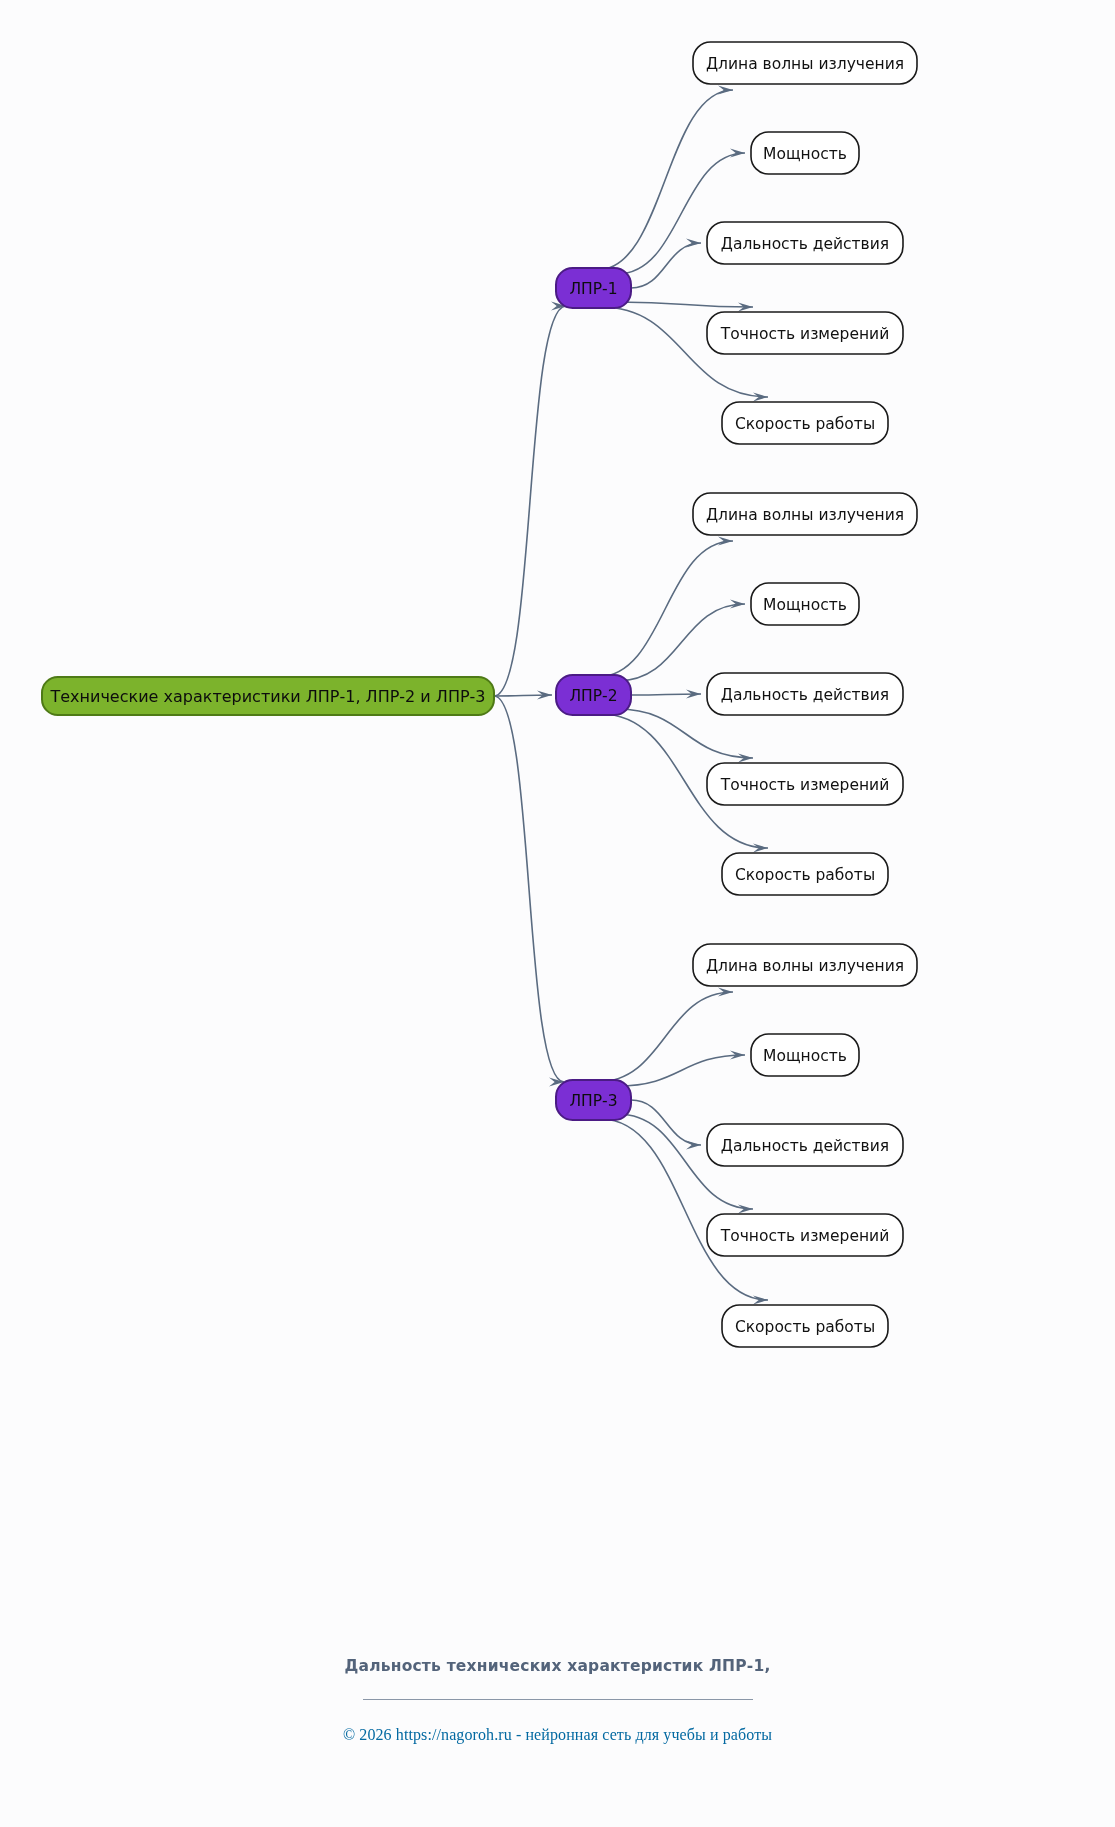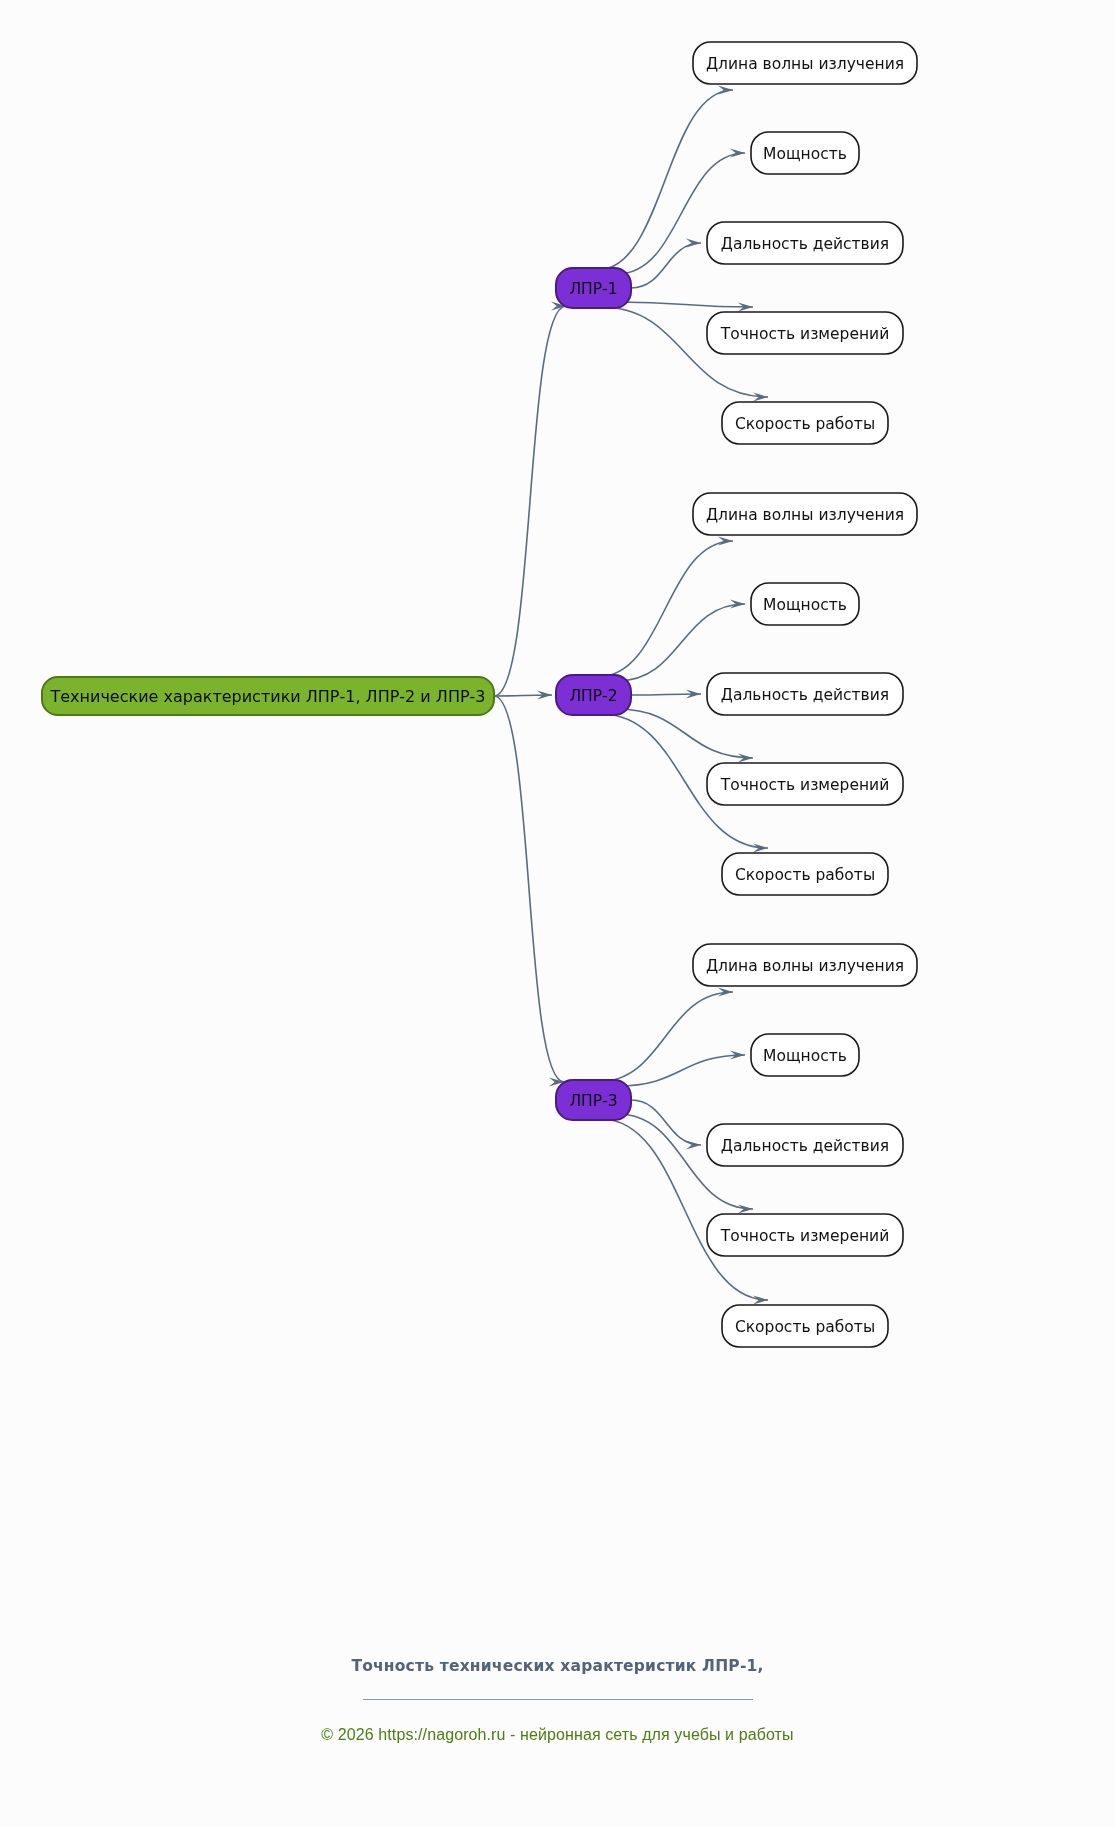--- a/index.html
+++ b/index.html
@@ -79,23 +79,23 @@
     line-height: 1.45;
     letter-spacing: 0.2px;
   }
   .caption-rule {
     width: 390px;
     height: 0;
     border-top: 1px solid #8a97a8;
     margin: 22px auto 0 auto;
   }
   .caption-copy {
-    font-family: Liberation Sans, sans-serif;
+    font-family: Liberation Serif, serif;
     font-size: 16px;
-    color: #4d7c0f;
+    color: #0369a1;
     margin-top: 26px;
     letter-spacing: 0.1px;
   }
 </style>
 </head>
 <body>
 
 <div id="diagram-root">
   <svg class="mindmap" id="mindmap-svg" viewBox="0 0 1115 1827" xmlns="http://www.w3.org/2000/svg">
     <g id="edge-layer">
@@ -212,17 +212,17 @@
         <g>
           <rect x="722" y="1305" width="166" height="42" rx="17.5" ry="17.5" class="node-leaf-rect"></rect>
           <text x="805" y="1327" text-anchor="middle" class="node-label ">Скорость работы</text>
         </g>
       </g>
   </svg>
 </div>
 
 <div class="caption-wrap">
   <div class="caption-title">
-    <div>Точность технических характеристик ЛПР-1,</div>
+    <div>Дальность технических характеристик ЛПР-1,</div>
   </div>
   <div class="caption-rule"></div>
   <div class="caption-copy">© 2026 https://nagoroh.ru - нейронная сеть для учебы и работы</div>
 </div>
 
 </body></html>

